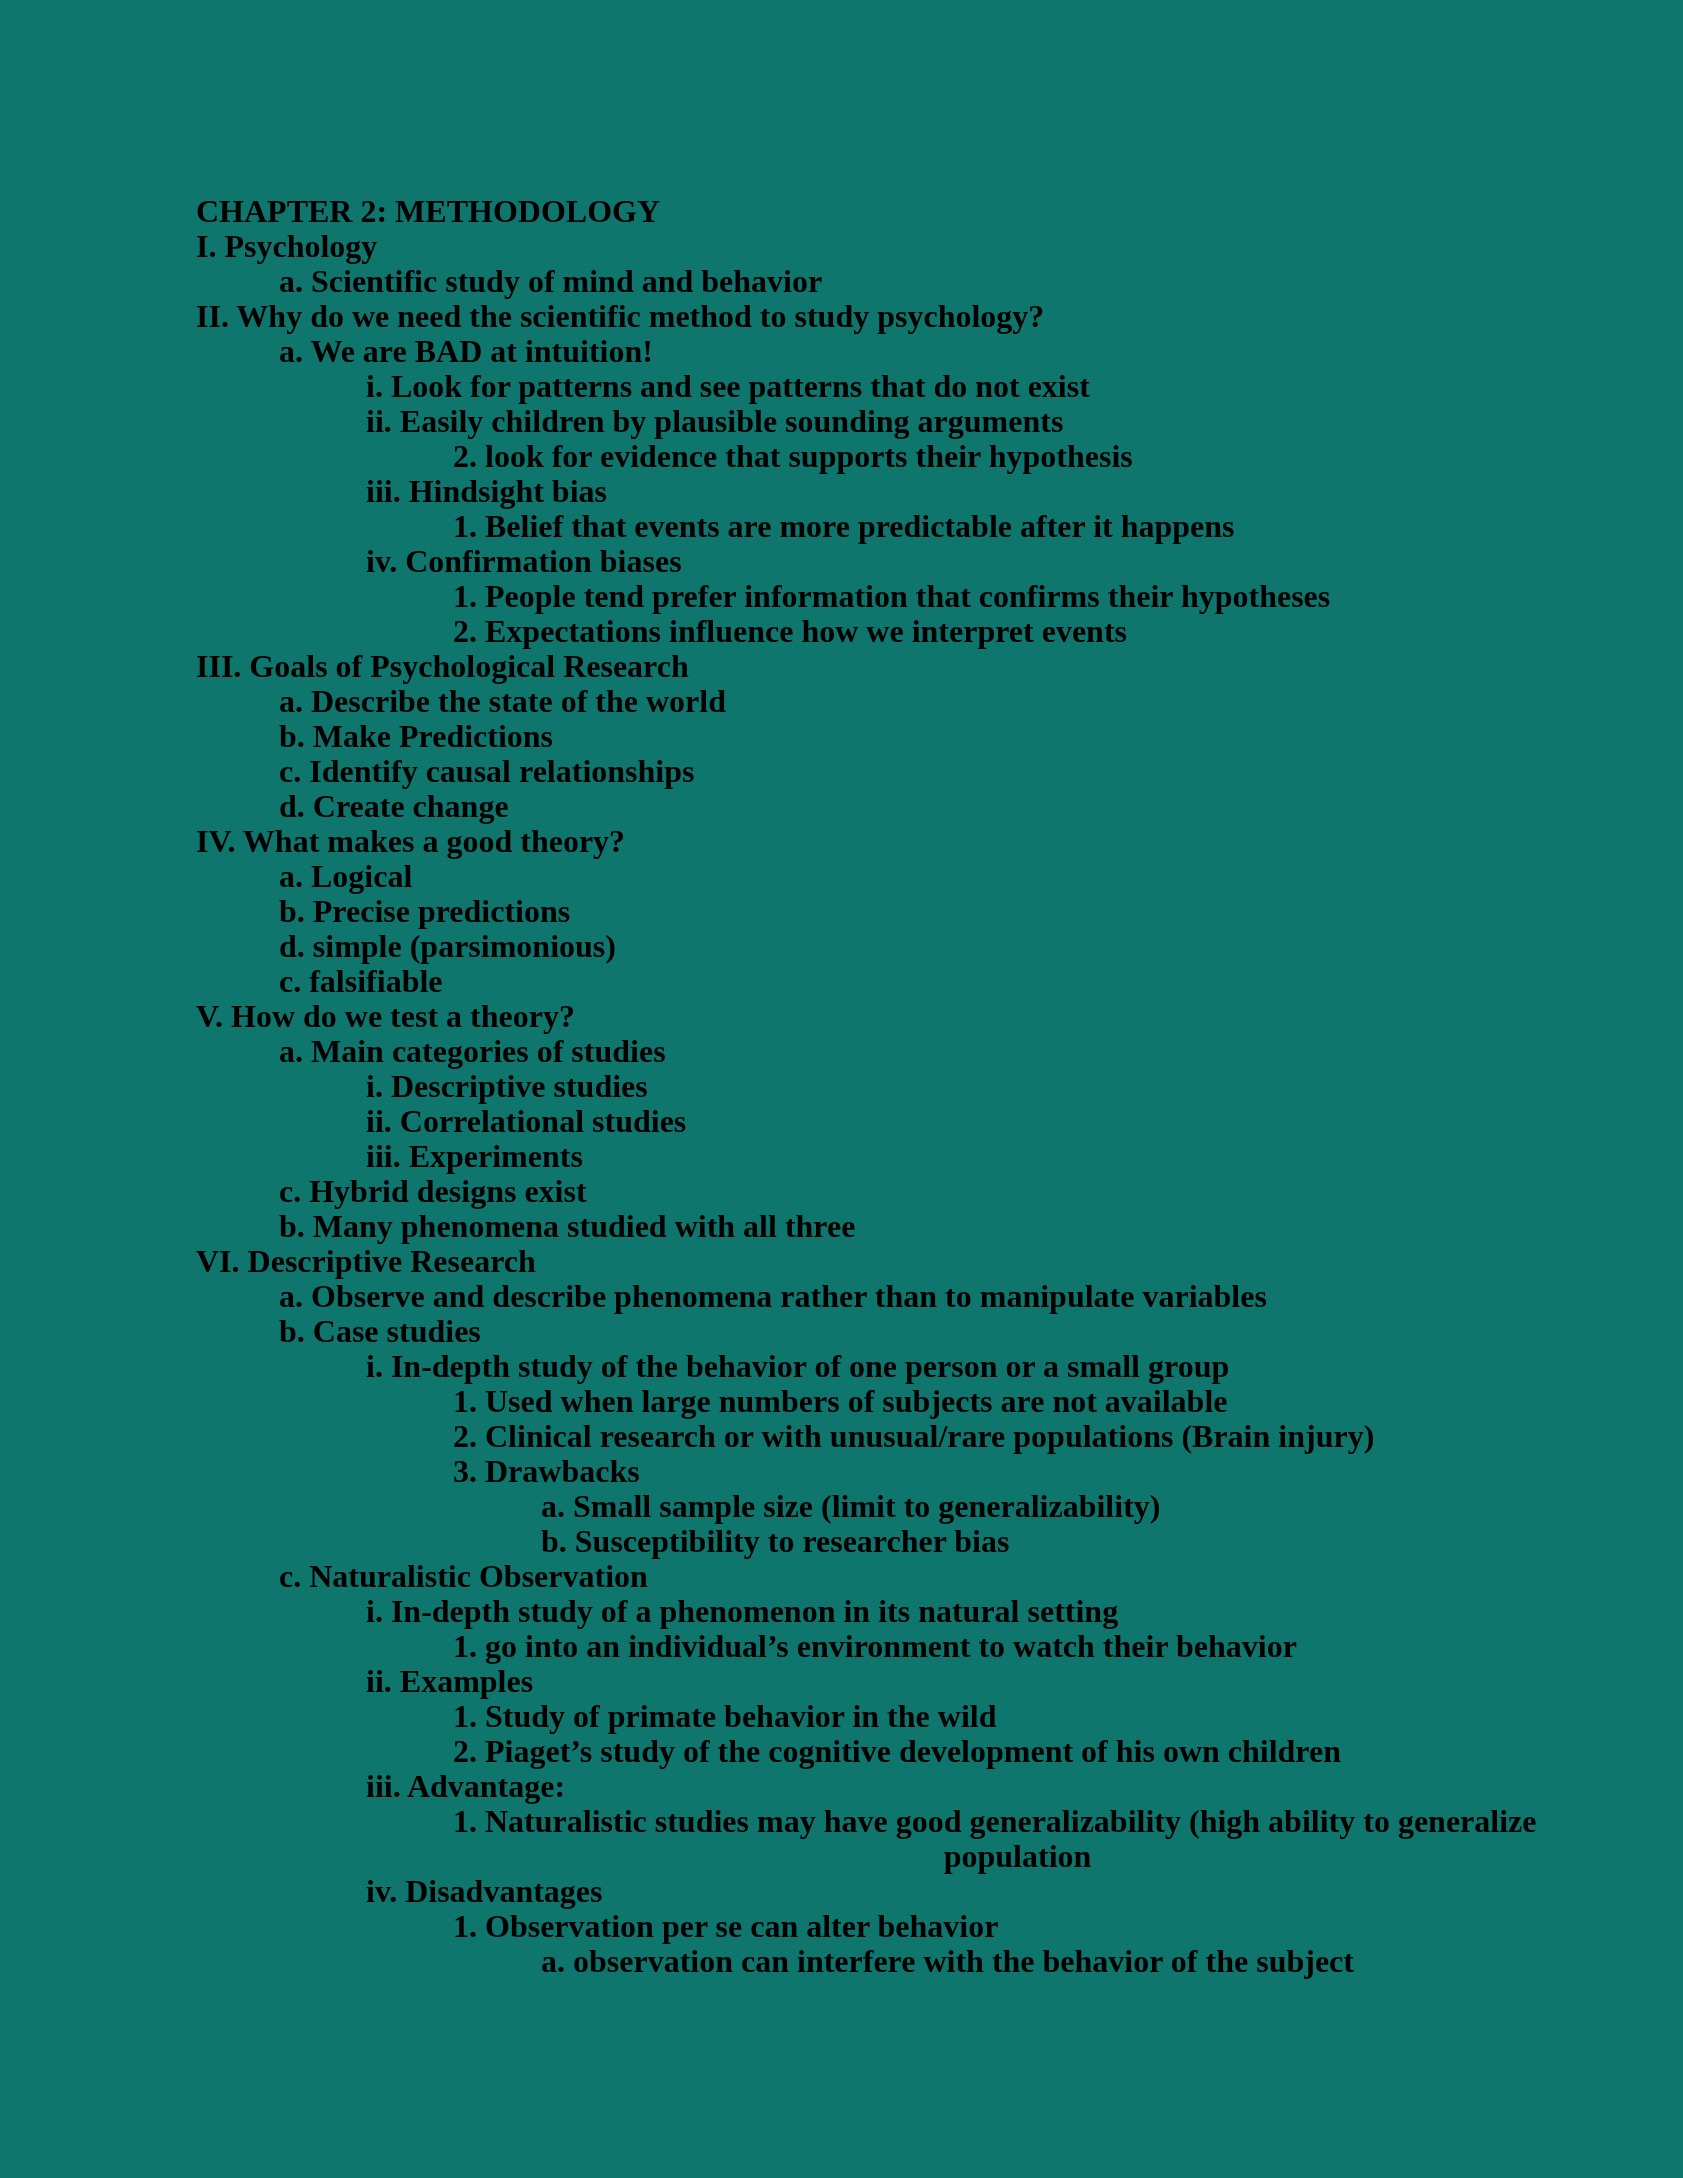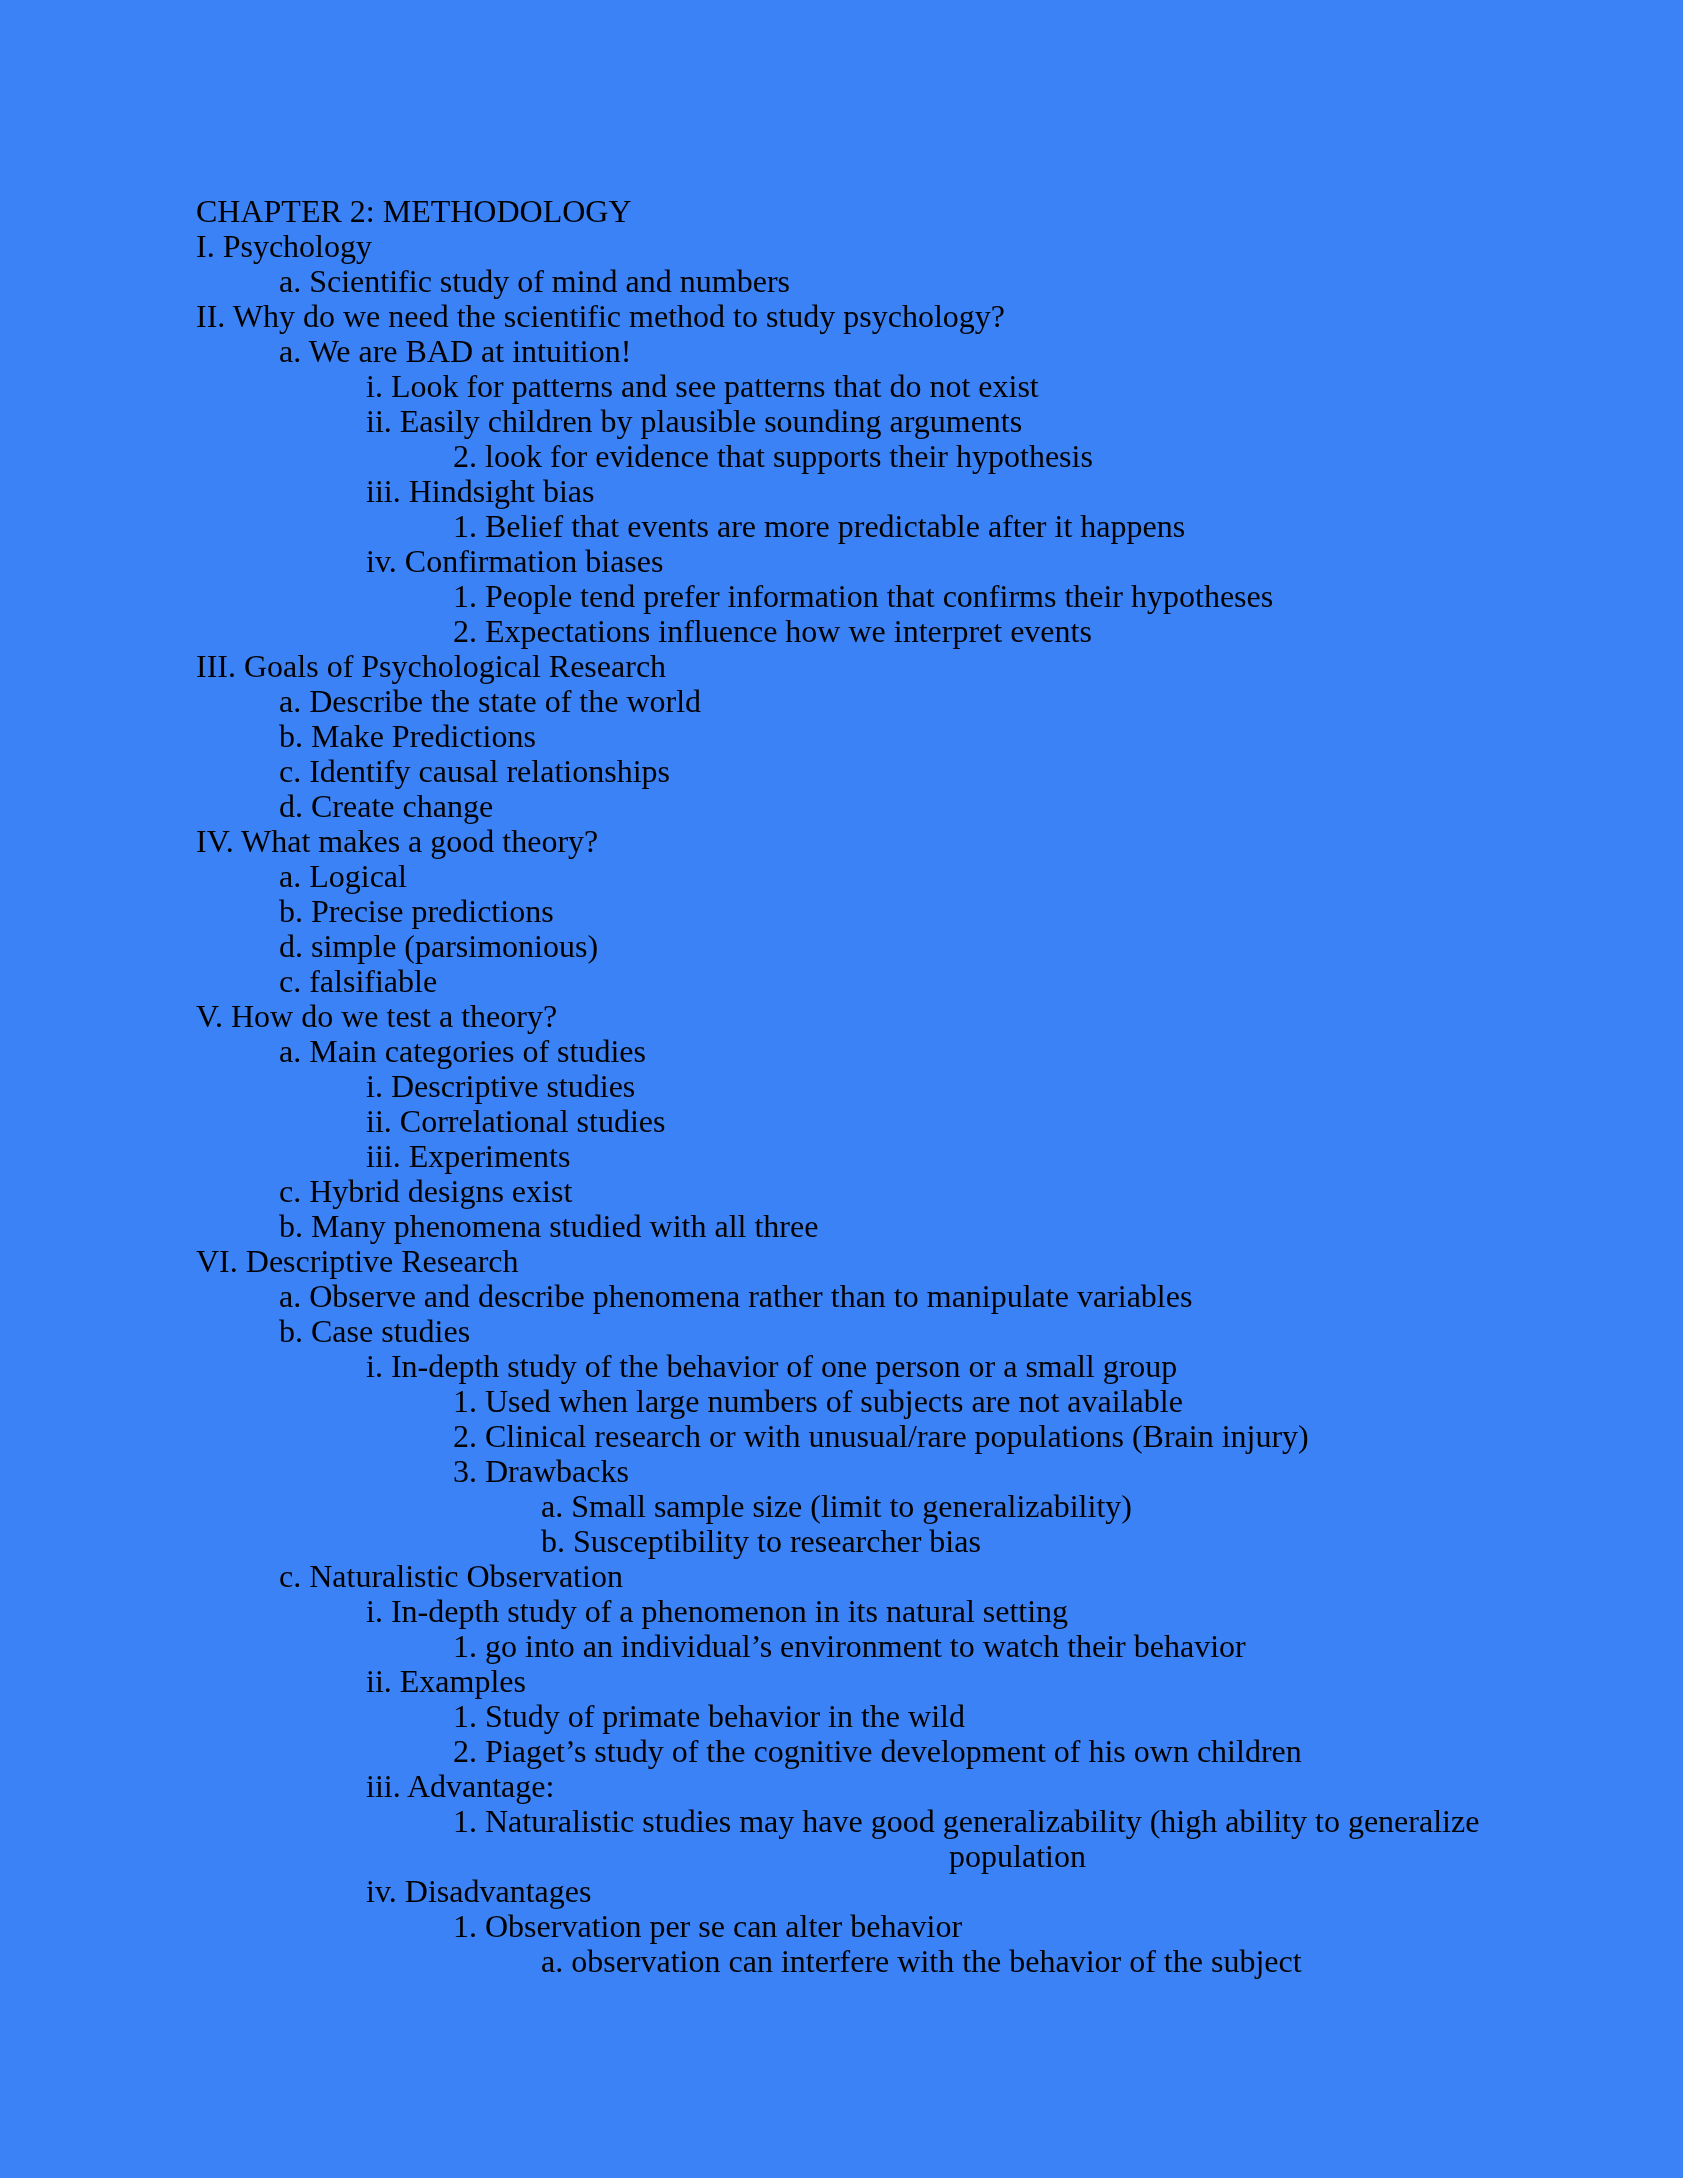--- a/index.html
+++ b/index.html
@@ -5,46 +5,47 @@
   html, body {
     margin: 0;
     padding: 0;
     background: #ffffff;
   }
   .page {
     position: relative;
     box-sizing: border-box;
     width: 1683px;
     height: 2178px;
-    background: #3b82f6;
+    background: #0f766e;
     color: #000000;
     font-family: "Liberation Serif", "DejaVu Serif", serif;
     font-size: 32px;
     line-height: 35px;
     padding: 194px 139px 0 196px;
     overflow: hidden;
+    font-weight: bold;
   }
   .line {
     white-space: pre-wrap;
   }
   .lvl-0 { padding-left: 0; }
   .lvl-1 { padding-left: 83px; }
   .lvl-2 { padding-left: 170px; }
   .lvl-3 { padding-left: 257px; }
   .lvl-4 { padding-left: 345px; }
   .cont  { padding-left: 295px; text-align: center; }
 </style>
 </head>
 <body>
 
 <div class="page">
   <div class="line lvl-0">CHAPTER 2: METHODOLOGY</div>
   <div>
       <div class="line lvl-0">I. Psychology</div>
-      <div class="line lvl-1">a. Scientific study of mind and numbers</div>
+      <div class="line lvl-1">a. Scientific study of mind and behavior</div>
       <div class="line lvl-0">II. Why do we need the scientific method to study psychology?</div>
       <div class="line lvl-1">a. We are BAD at intuition!</div>
       <div class="line lvl-2">i. Look for patterns and see patterns that do not exist</div>
       <div class="line lvl-2">ii. Easily children by plausible sounding arguments</div>
       <div class="line lvl-3">2. look for evidence that supports their hypothesis</div>
       <div class="line lvl-2">iii. Hindsight bias</div>
       <div class="line lvl-3">1. Belief that events are more predictable after it happens</div>
       <div class="line lvl-2">iv. Confirmation biases</div>
       <div class="line lvl-3">1. People tend prefer information that confirms their hypotheses</div>
       <div class="line lvl-3">2. Expectations influence how we interpret events</div>

